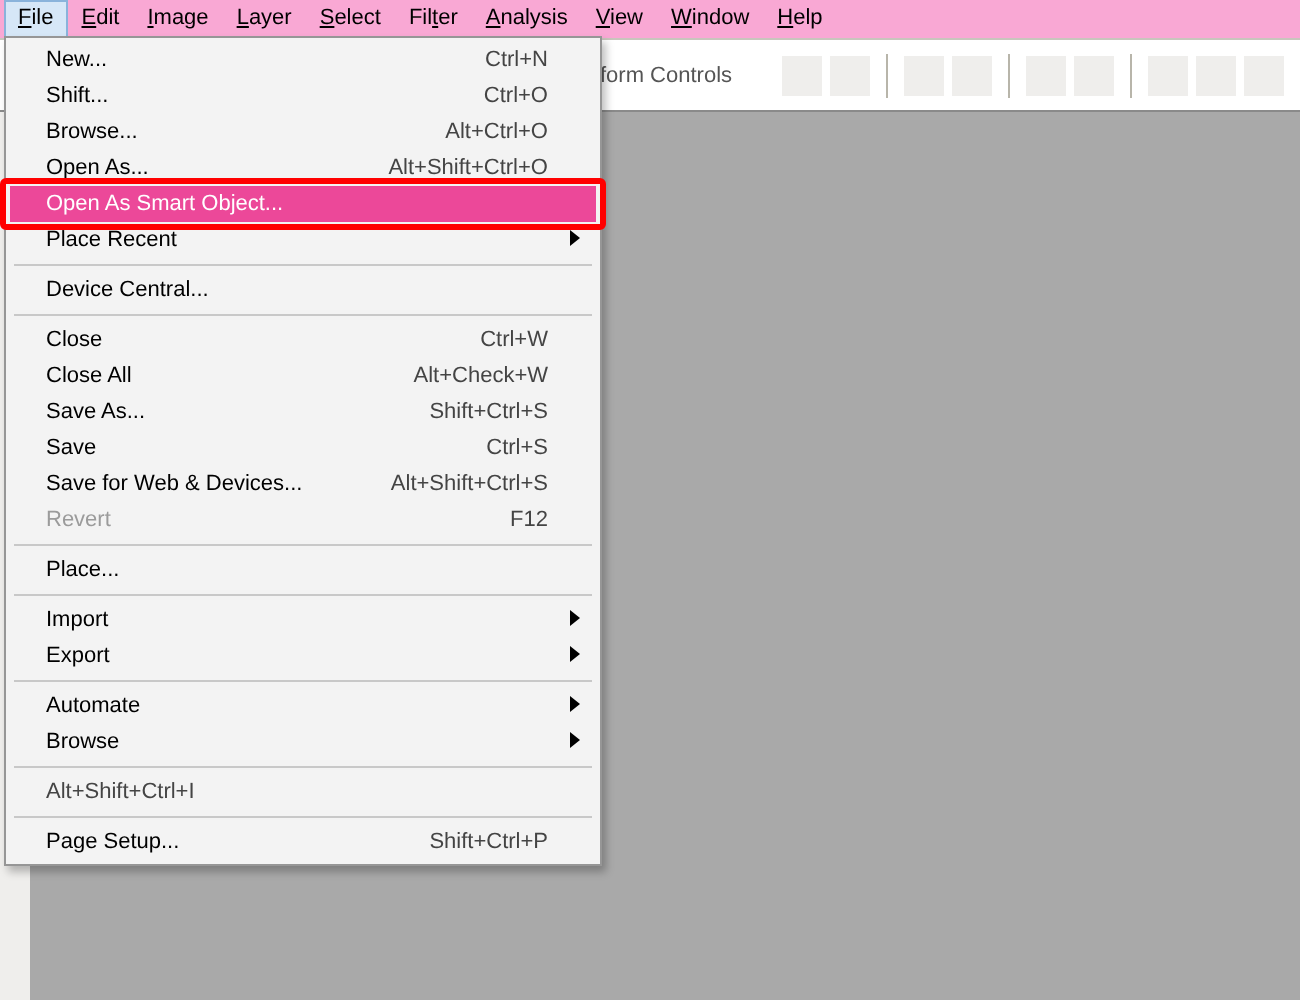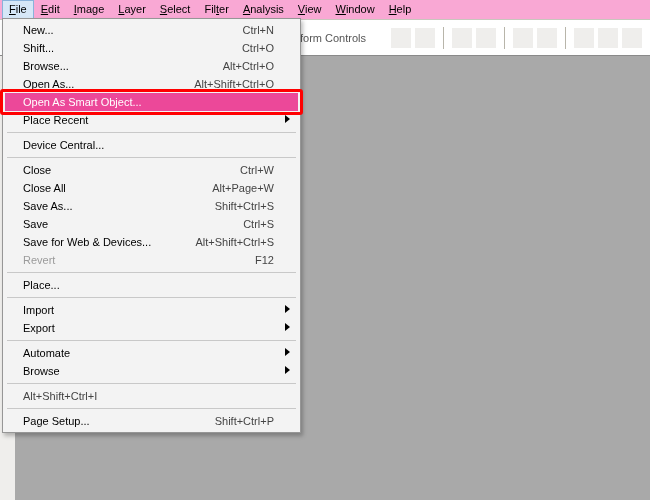--- a/index.html
+++ b/index.html
@@ -180,21 +180,21 @@
     <div class="row">
       <span class="lbl">Device Central...</span>
     </div>
     <div class="sep"></div>
     <div class="row">
       <span class="lbl">Close</span>
       <span class="sc">Ctrl+W</span>
     </div>
     <div class="row">
       <span class="lbl">Close All</span>
-      <span class="sc">Alt+Page+W</span>
+      <span class="sc">Alt+Check+W</span>
     </div>
     <div class="row">
       <span class="lbl">Save As...</span>
       <span class="sc">Shift+Ctrl+S</span>
     </div>
     <div class="row">
       <span class="lbl">Save</span>
       <span class="sc">Ctrl+S</span>
     </div>
     <div class="row">

